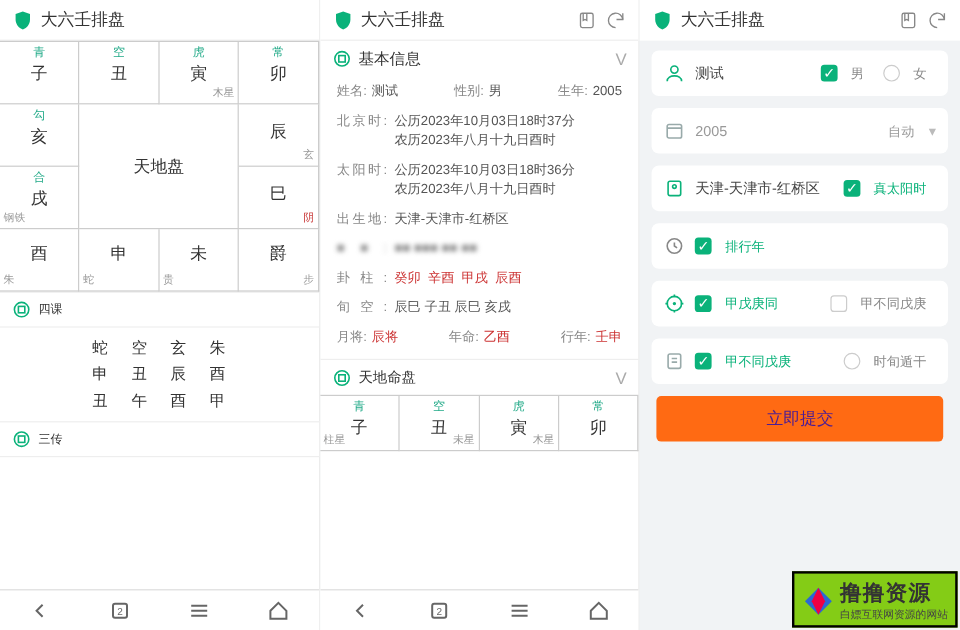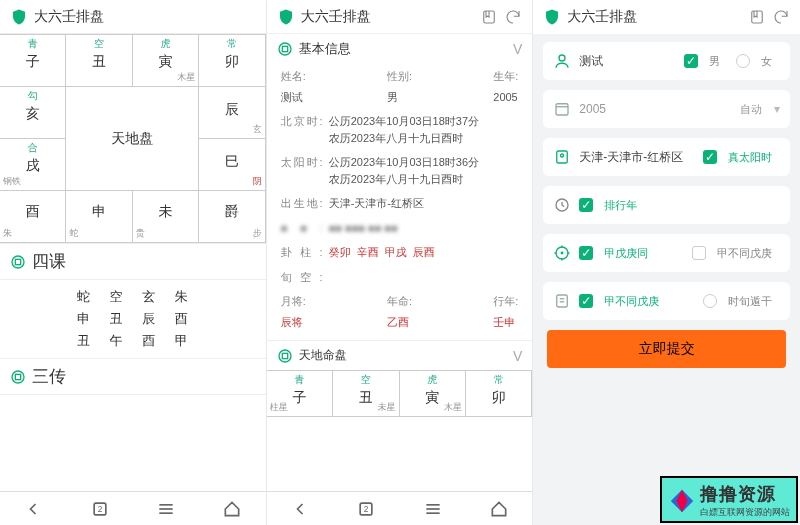--- a/index.html
+++ b/index.html
@@ -68,21 +68,21 @@
 
   
   .sec-h {
     display:flex; align-items:center; gap:6px;
     padding: 6px 10px;
     border-bottom:1px solid #eee;
     border-top:1px solid #eee;
     background:#fff;
   }
   .sec-h .ic { width:16px;height:16px; color:#0ab27a; }
-  .sec-h .txt { font-size:17px; font-weight:500; }
+  .sec-h .txt { font-size:10px; font-weight:500; }
 
   .sike {
     padding: 8px 0 4px 0;
     text-align:center;
     font-size:13px;
     letter-spacing: 1px;
   }
   .sike div { margin-bottom:4px; word-spacing: 14px; }
 
   .sanchuan-row { display:flex; padding:3px 16px; font-size:12px; word-spacing:10px; justify-content:center;}
@@ -107,21 +107,21 @@
   .vchev { color:#aaa; font-size:14px; }
 
   .inforow {
     display:flex; padding: 4px 14px; font-size:11px; color:#555;
     gap: 6px; align-items:flex-start; line-height:1.5;
   }
   .inforow .lbl { color:#888; width:42px; flex-shrink:0; text-align:justify; text-align-last:justify; }
   .inforow .val { flex:1 }
   .inforow .val.em span { color:#c33; margin-right:6px; }
   .inforow.triple { justify-content:space-between; }
-  .inforow.triple > div { display:flex; gap:4px;flex-direction:column; }
+  .inforow.triple > div { display:flex; gap:4px; }
 
   .mini-grid {
     display:grid; grid-template-columns:repeat(4,1fr);
     border-top:1px solid #ccc;
     grid-auto-rows:46px;
   }
 
   
   .formcol {
     padding: 8px 10px;
@@ -139,30 +139,30 @@
   }
   .card .ic { width:18px;height:18px; color:#0ab27a; flex-shrink:0; }
   .card .main { flex:1; color:#444; }
   .check { width:14px;height:14px; border-radius:3px; display:inline-flex; align-items:center; justify-content:center; }
   .check.on { background:#0ab27a; color:#fff; }
   .check.off { border:1.5px solid #ccc; }
   .radio { width:14px;height:14px;border-radius:50%; display:inline-flex; align-items:center; justify-content:center; }
   .radio.off { border:1.5px solid #ccc; }
   .card .optlbl { font-size:11px; color:#888; margin-left:3px; margin-right:8px; }
   .submit {
-    background:#ff6a13; color:#000000;
+    background:#ff6a13; color:#4c1d95;
     text-align:center; padding:10px 0;
     border-radius:4px; font-size:14px;
     margin: 0 4px;
     font-family: Liberation Serif, serif;
   }
 
   .watermark {
     position:absolute; bottom:2px; right:2px;
-    background:#5eead4; border:2px solid #000;
+    background:#84cc16; border:2px solid #000;
     padding:4px 6px 2px 6px;
     display:flex; align-items:center; gap:4px;justify-content:flex-end;
   }
   .watermark .big { font-size:18px; font-weight:700; letter-spacing:1px; }
   .watermark .sub { font-size:9px; color:#444; }
   .watermark svg { width:28px;height:28px; }
 </style>
 </head>
 <body>
 
@@ -338,20 +338,21 @@
     <div class="inforow" style="filter:blur(2px);color:#888">
       <span class="lbl">■■:</span>
         <span class="val">■■ ■■■ ■■ ■■</span>
     </div>
     <div class="inforow">
       <span class="lbl">卦柱:</span>
       <span class="val em"><span>癸卯</span><span>辛酉</span><span>甲戌</span><span>辰酉</span></span>
     </div>
     <div class="inforow">
       <span class="lbl">旬空:</span>
+        <span class="val">辰巳 子丑 辰巳 亥戌</span>
     </div>
     <div class="inforow triple">
       <div>
           <span style="color:#888">月将:</span> 
           <span style="color:#c33">辰将</span>
         </div>
       <div>
           <span style="color:#888">年命:</span> 
           <span style="color:#c33">乙酉</span>
         </div>

